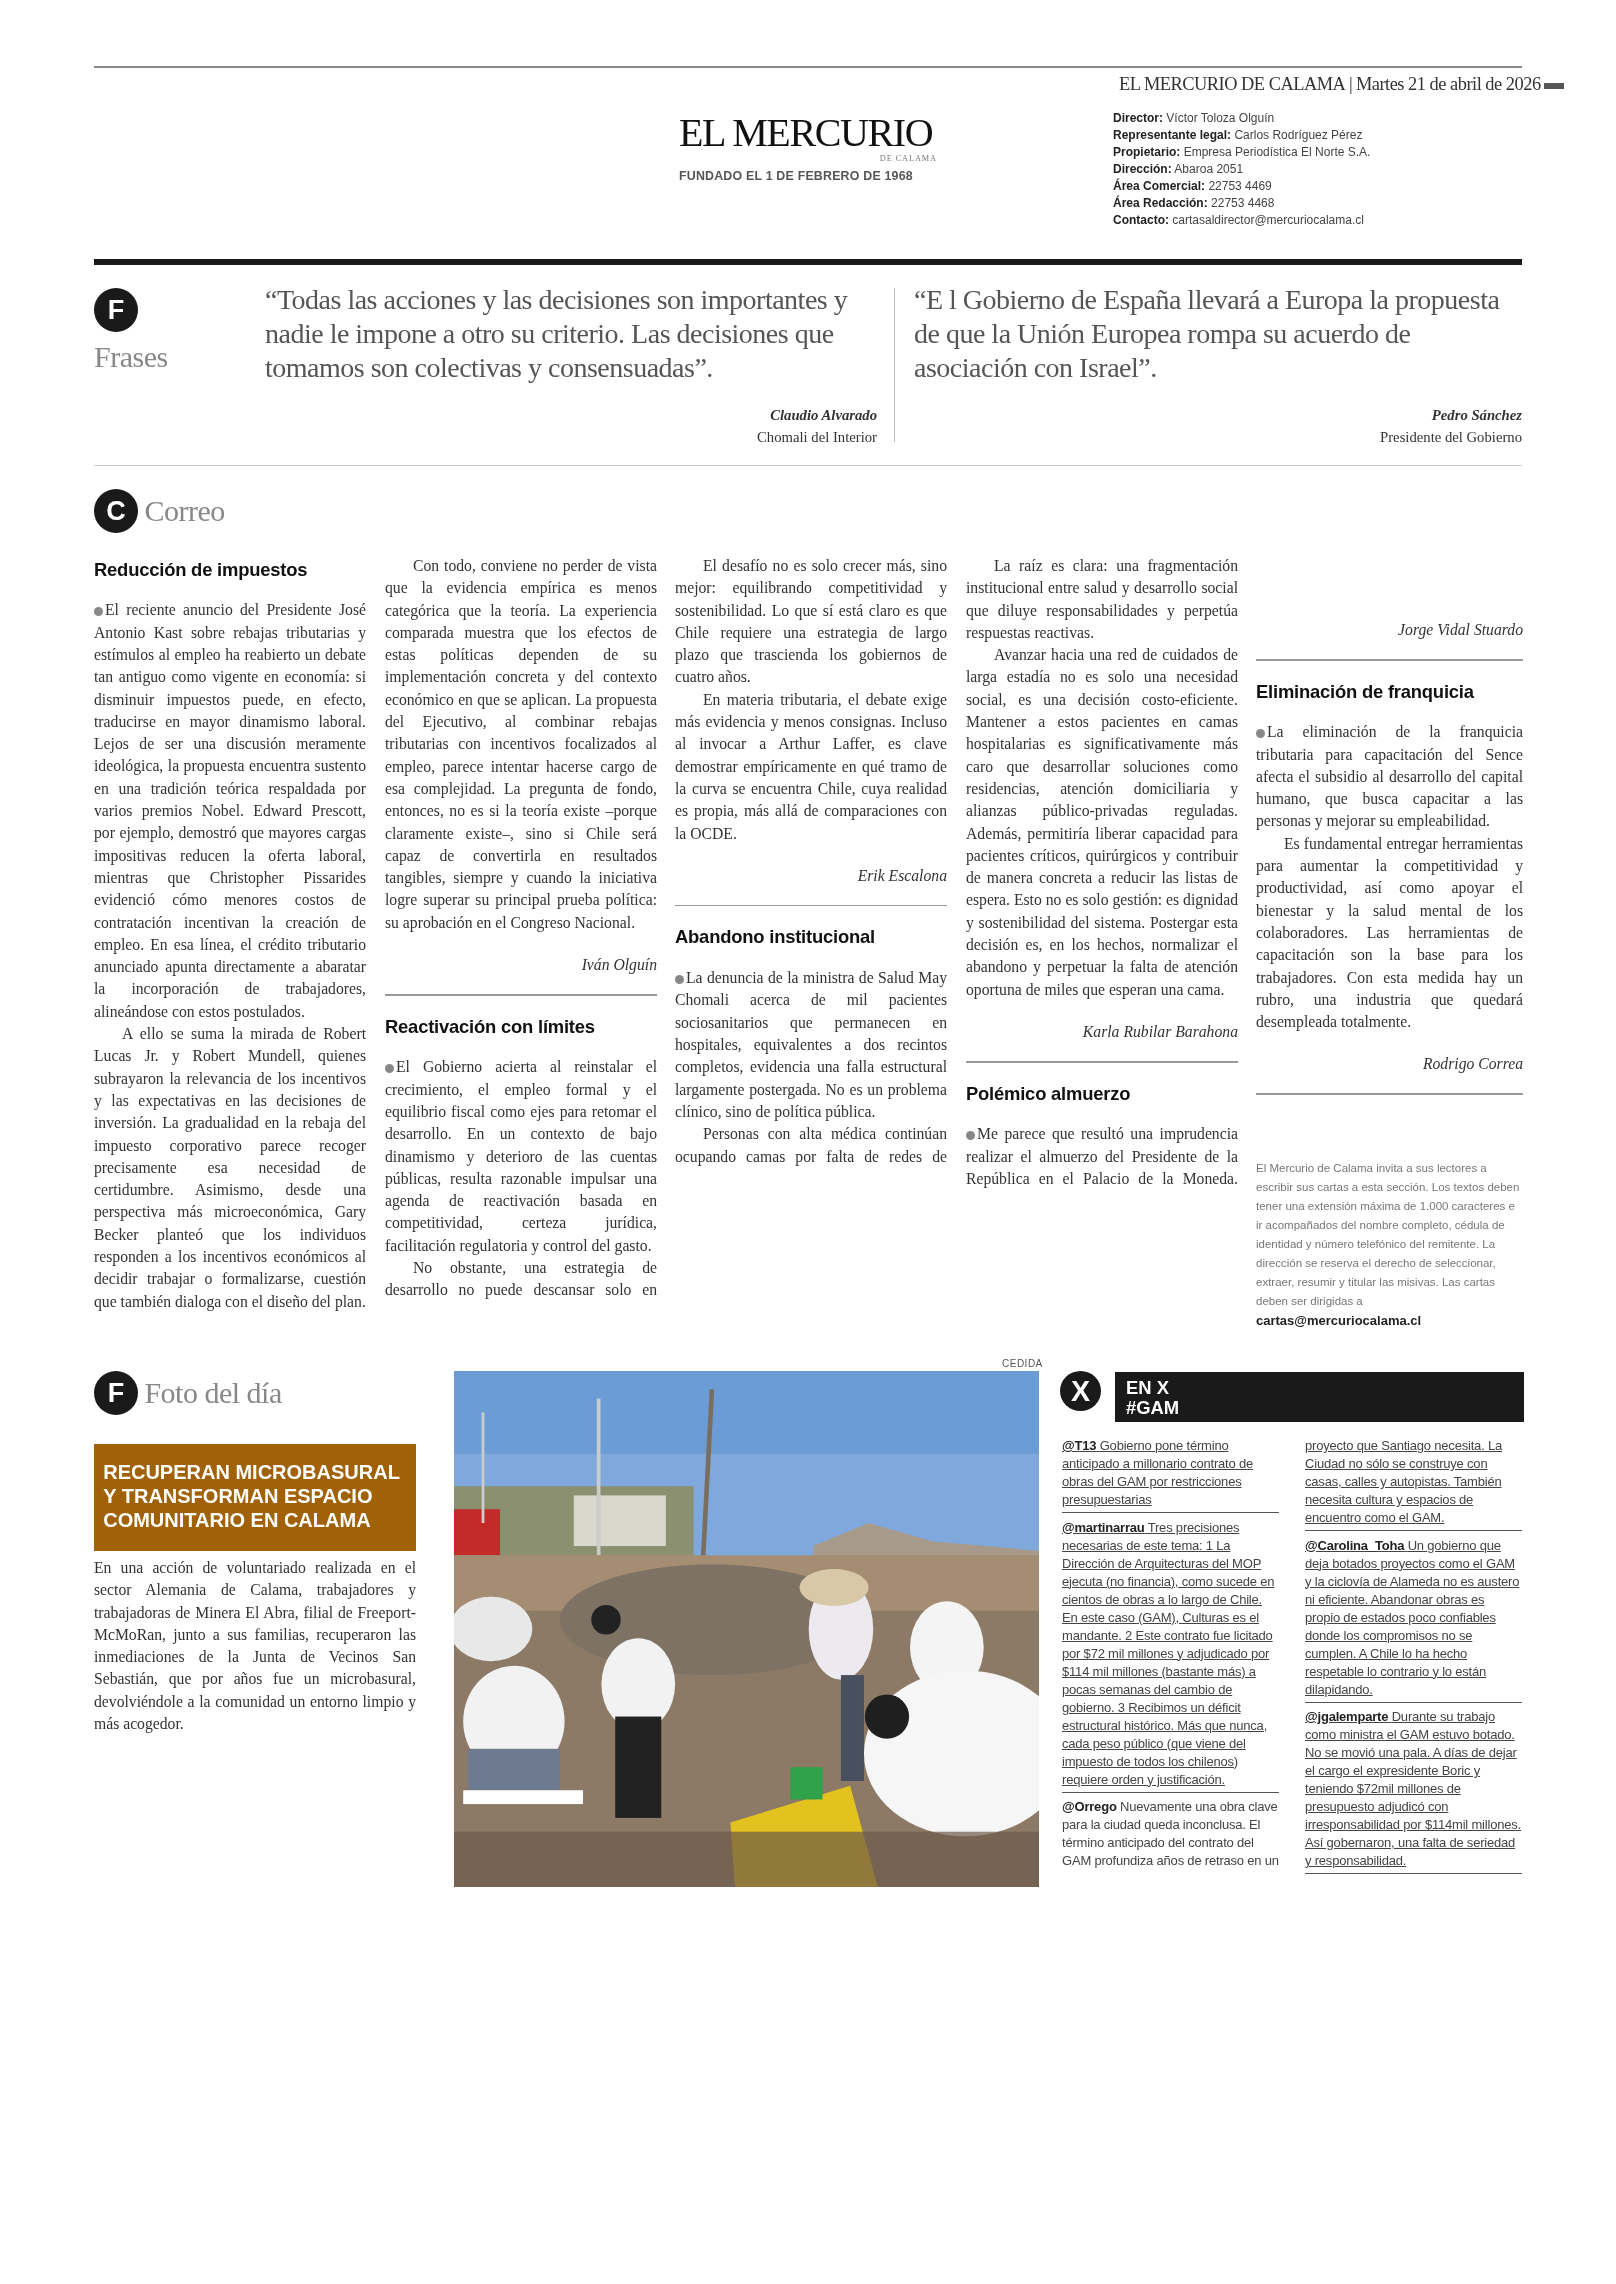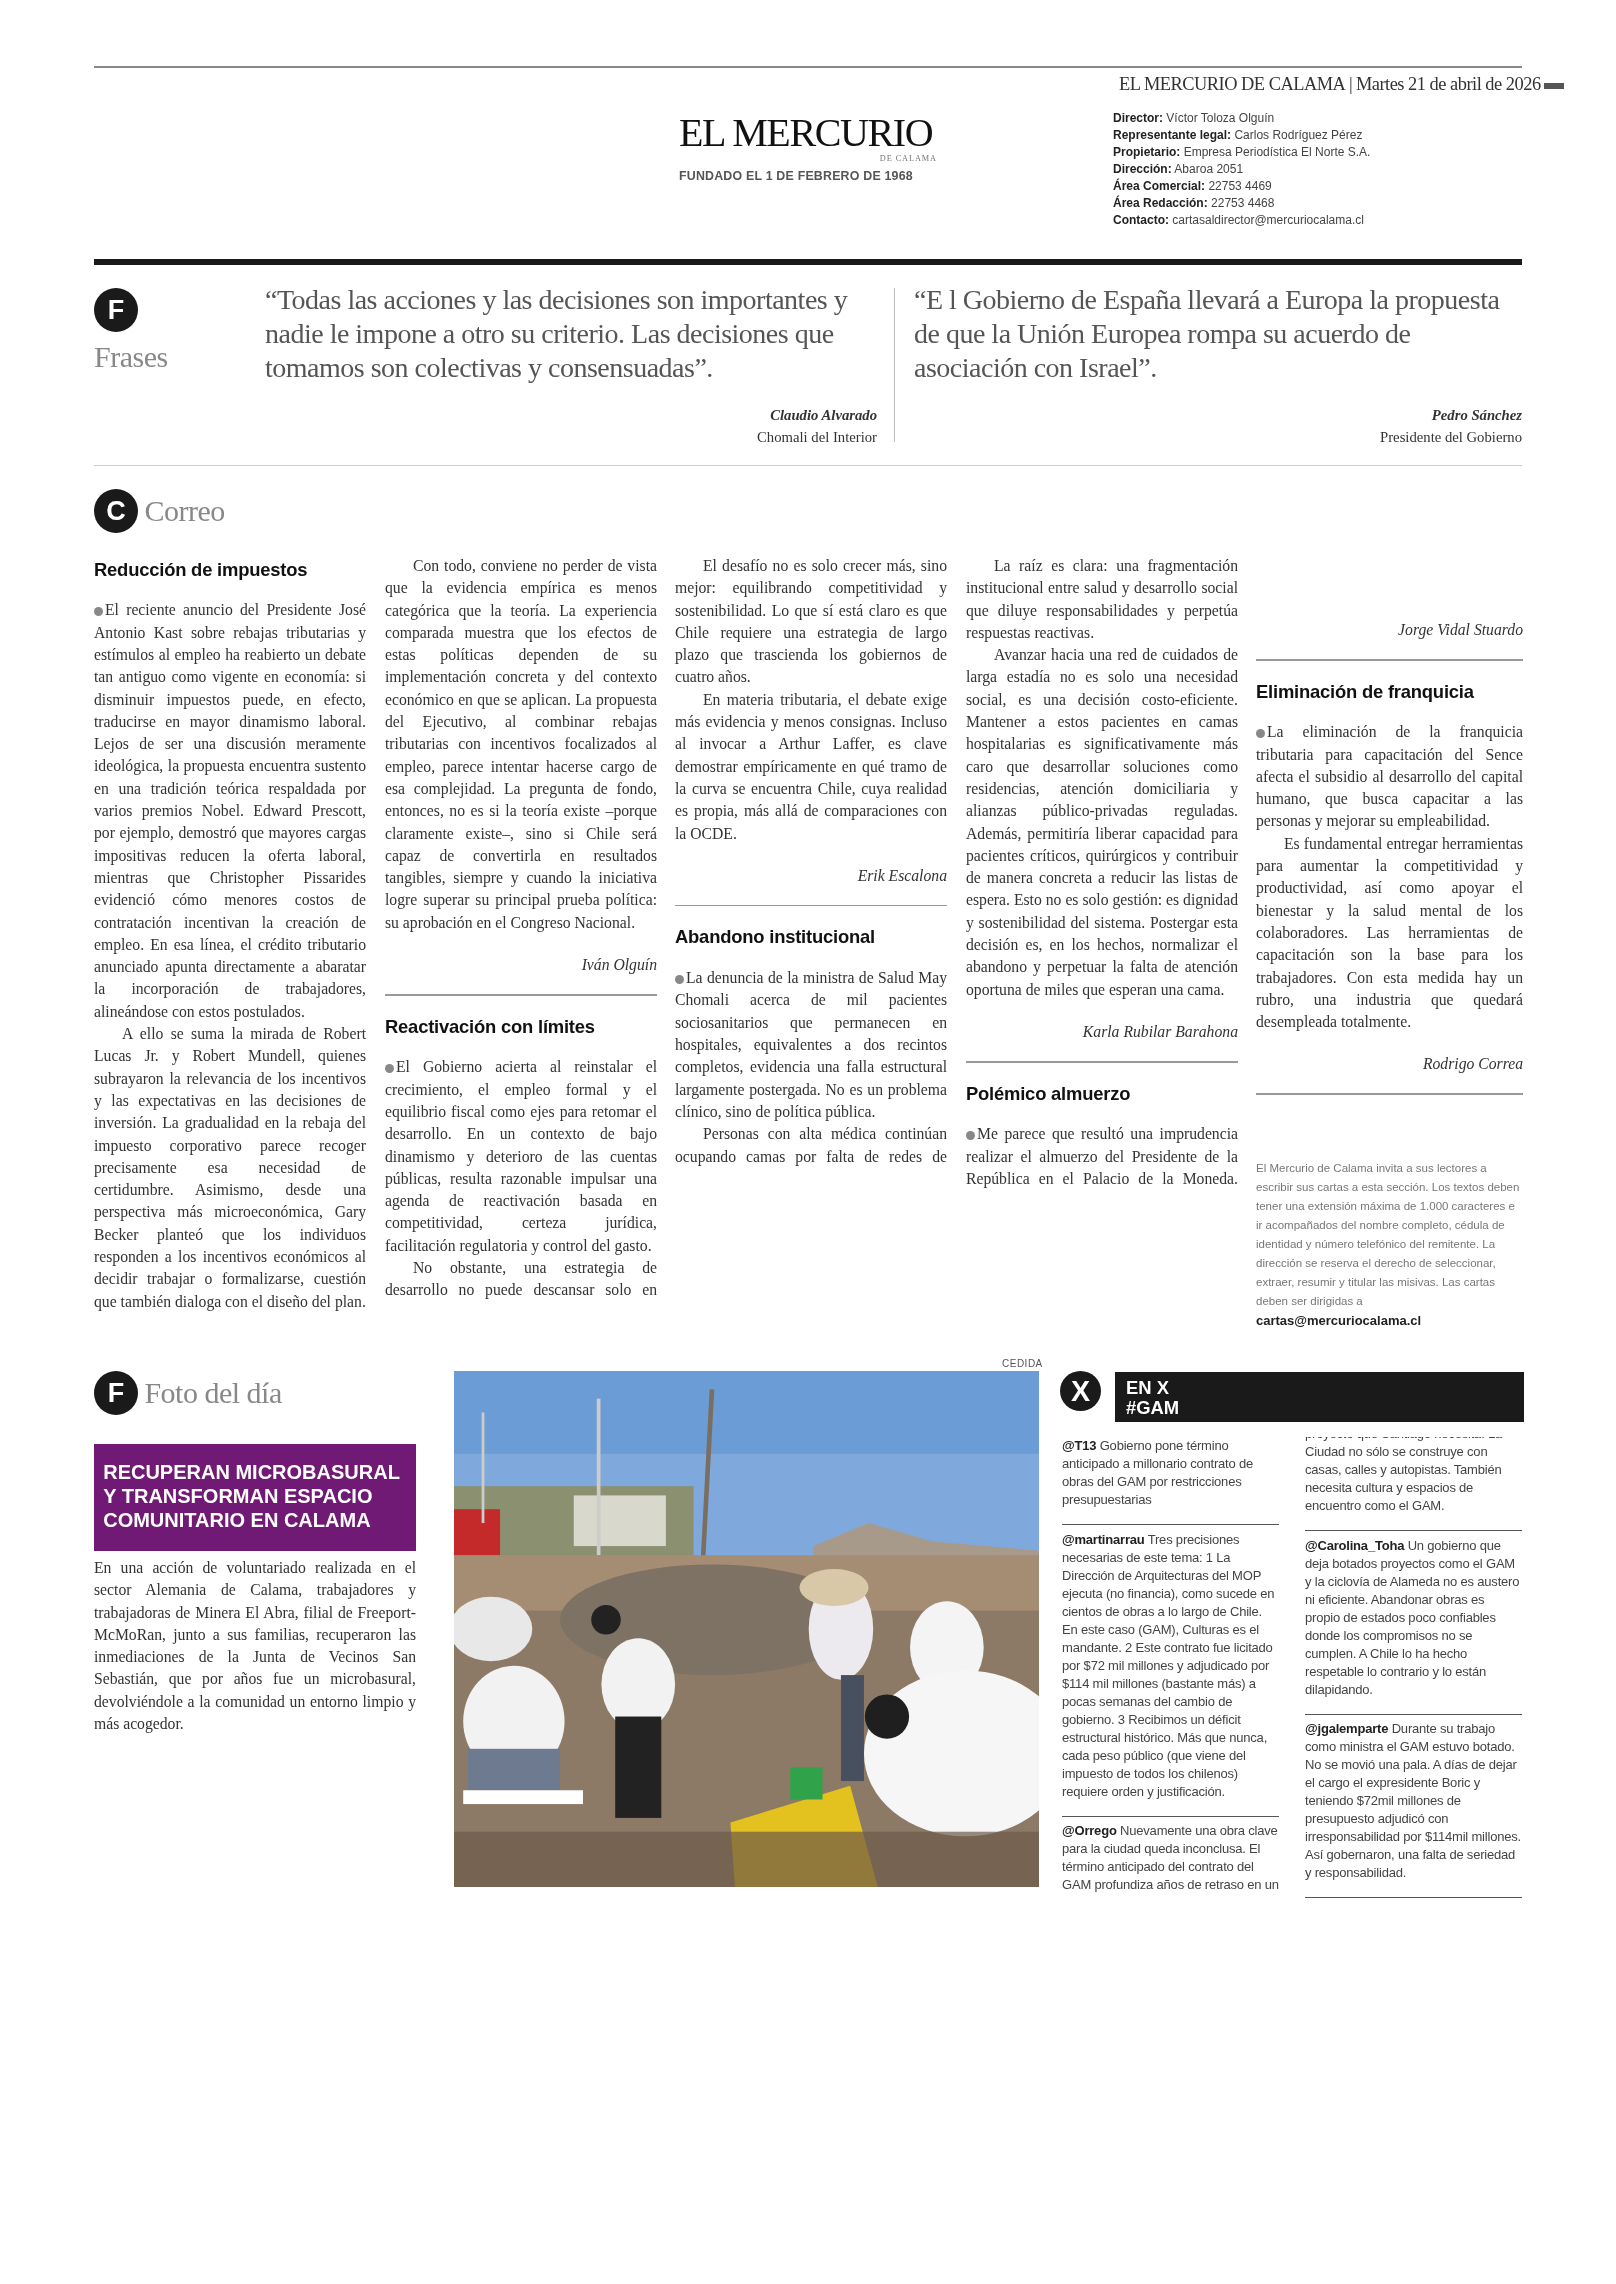--- a/index.html
+++ b/index.html
@@ -53,32 +53,32 @@
 
   .c1 { left: 94px; }
   .c2 { left: 385px; }
   .c3 { left: 675px; }
   .c4 { left: 966px; }
   .c5 { left: 1256px; width: 267px; }
 
   
   .foto-head { position: absolute; left: 94px; top: 1371px; display:flex; align-items:center; }
   .foto-head .word { font-size: 30px; color: #888; margin-left: 6.4px; letter-spacing: -0.5px; }
-  .foto-title { position: absolute; left: 94px; top: 1444px; width: 322px; background: #701a75; color: #fff; font-family: "Liberation Sans", sans-serif; font-weight: bold; font-size: 20px; line-height: 24px; padding: 15.7px 9.2px 19.3px; }
+  .foto-title { position: absolute; left: 94px; top: 1444px; width: 322px; background: #a16207; color: #fff; font-family: "Liberation Sans", sans-serif; font-weight: bold; font-size: 20px; line-height: 24px; padding: 15.7px 9.2px 19.3px; }
   .foto-caption { position: absolute; left: 94px; top: 1557px; width: 322px; font-size: 15.7px; line-height: 22.3px; color: #333; text-align: justify; }
   .photo { position: absolute; left: 454px; top: 1371px; width: 585px; height: 516px; overflow: hidden; background: linear-gradient(#6f9fd6 0%, #9ec0e6 38%, #c9b79a 42%, #a8927a 60%, #8a7563 100%); }
   .photo svg { width: 100%; height: 100%; display:block; }
   .credit { position: absolute; left: 1002px; top: 1358px; font-family: "Liberation Sans", sans-serif; font-size: 10px; color: #555; letter-spacing: 0.5px; }
 
   
   .x-head { position: absolute; left: 1060px; top: 1371px; display:flex; align-items:center; }
   .x-head .circle-icon { width: 41px; height: 40px; font-size: 28.6px; }
   .x-bar { position: absolute; left: 1115px; top: 1372px; width: 409px; height: 50px; background: #1a1a1a; color: #fff; font-family: "Liberation Sans", sans-serif; font-weight: bold; font-size: 18.4px; line-height: 20px; padding: 5.5px 11px; }
   .x-col { position: absolute; top: 1437px; width: 217px; font-family: "Liberation Sans", sans-serif; font-size: 13px; line-height: 18px; color: #444; letter-spacing: -0.2px; }
-  .x-col .tw { padding-bottom: 15px; border-bottom: 1.8px solid #555; margin-bottom: 5.5px; }
+  .x-col .tw { padding-bottom: 3px; border-bottom: 1.8px solid #555; margin-bottom: 5.5px; text-decoration: underline; }
   .x-col .h { font-weight: bold; color: #222; }
   .xc1 { left: 1062px; }
   .xc2 { left: 1305px; }
 </style>
 </head>
 <body>
 
 <div class="top-rule"></div>
 <div class="dateline">
   <span class="paper">EL MERCURIO DE CALAMA</span><span class="sep">|</span><span>Martes 21 de abril de 2026</span><span class="pg"></span>

